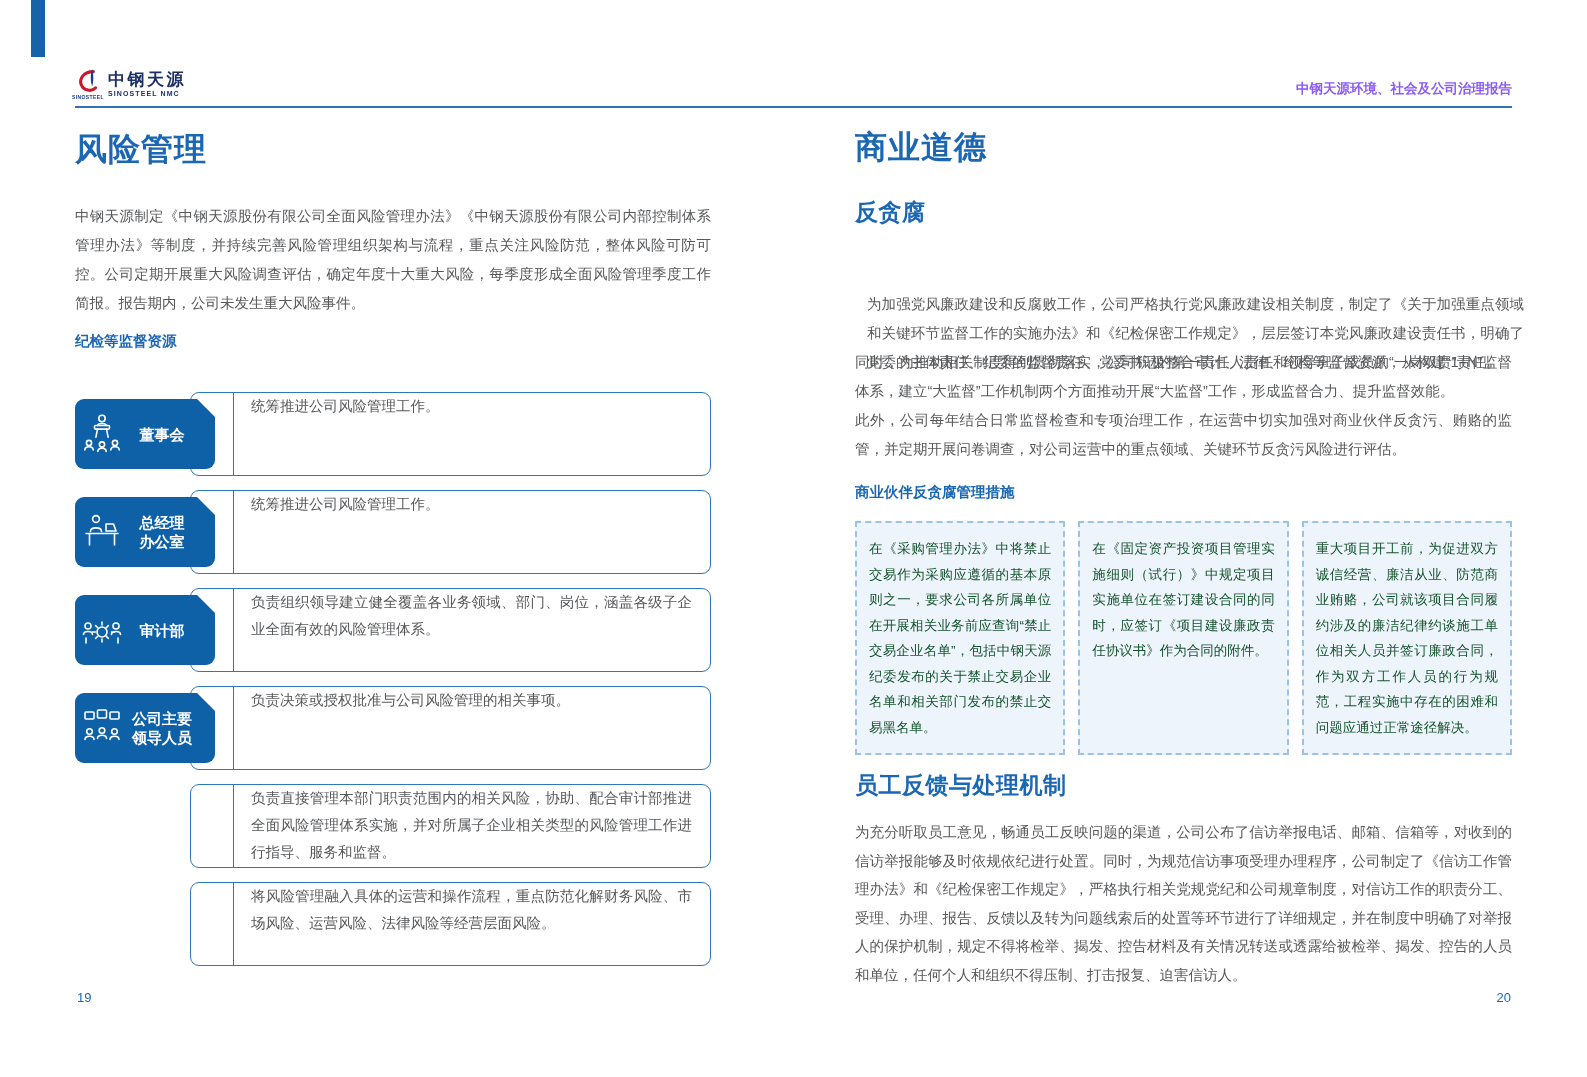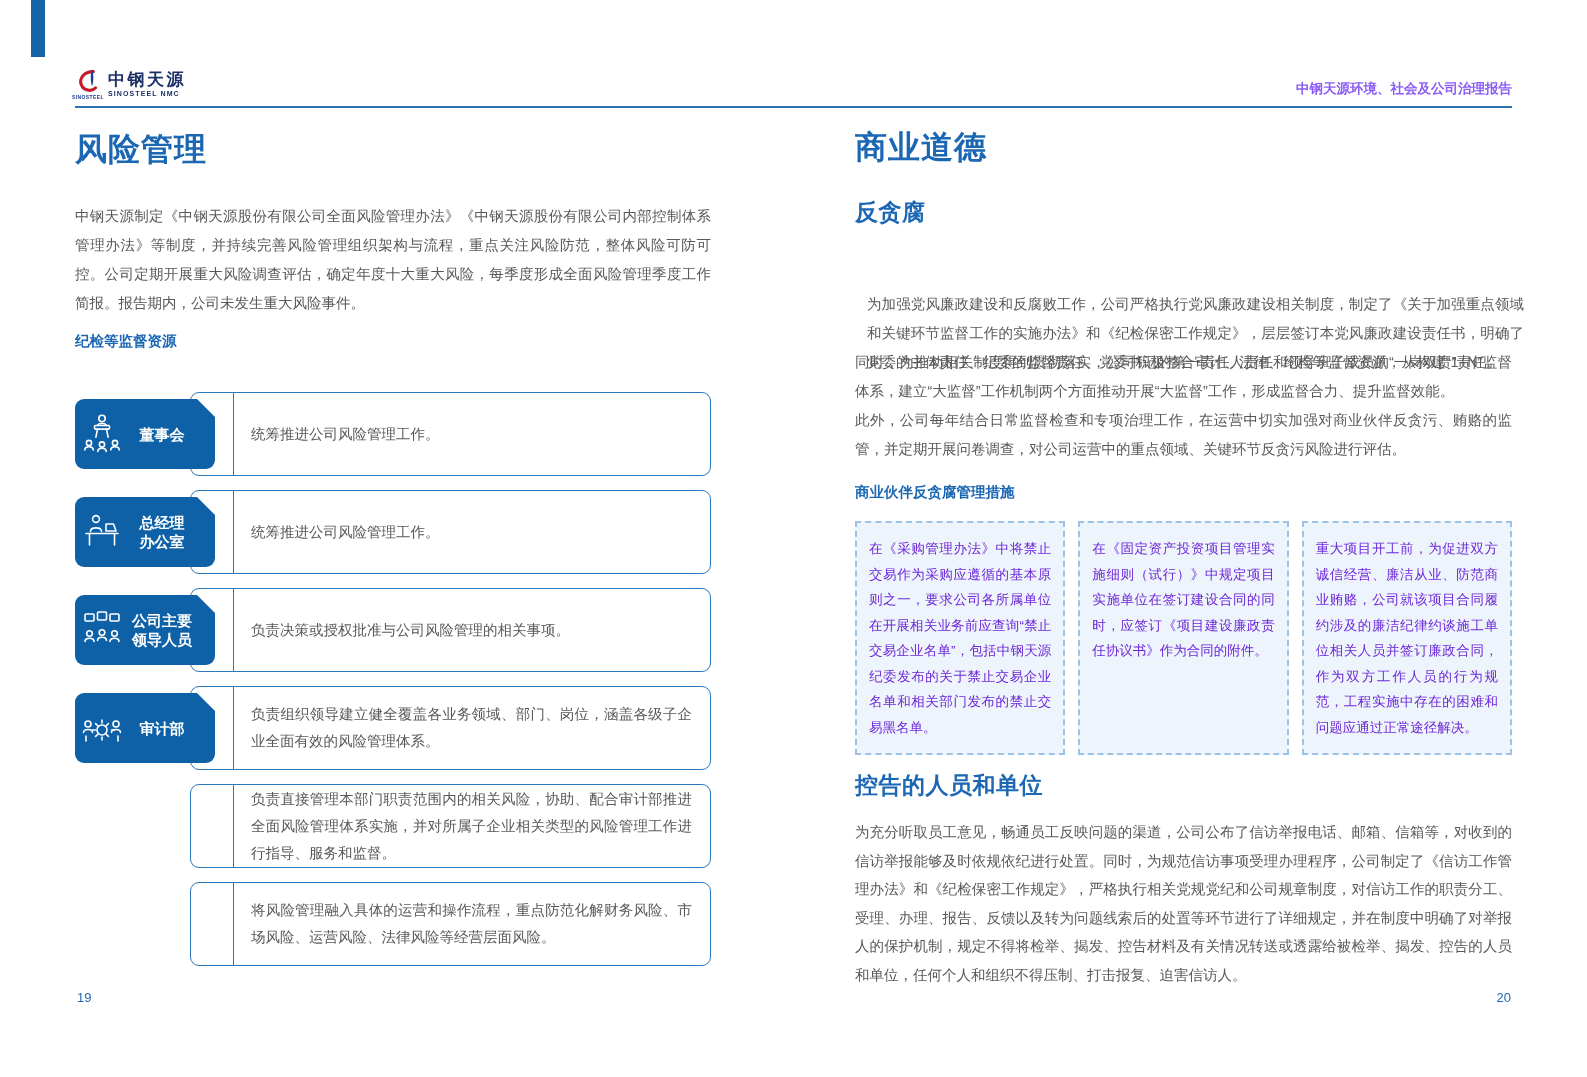--- a/index.html
+++ b/index.html
@@ -26,39 +26,39 @@
   .body-text{font-size:14.5px;line-height:29px;color:#57585a;text-align:justify;margin:0;}
   .pre{white-space:pre-line;}
 
   
   .left-page{position:absolute;left:75px;top:0;width:636px;}
   .lp-title{position:absolute;left:0;top:128px;}
   .lp-intro{position:absolute;left:0;top:202px;width:636px;}
   .lp-diagram-title{position:absolute;left:0;top:332px;}
   .org-chart{position:absolute;left:0;top:392px;width:636px;display:flex;flex-direction:column;gap:14px;}
   .org-row{position:relative;height:84px;}
-  .desc-box{position:absolute;left:115px;right:0;top:0;bottom:0;border:1px solid #2b79bb;border-radius:9px;display:flex;align-items:center;}
+  .desc-box{position:absolute;left:115px;right:0;top:0;bottom:0;border:1px solid #2b79bb;border-radius:9px;display:flex;}
   .desc-box::before{content:"";position:absolute;left:42px;top:0;bottom:0;width:1px;background:#2b79bb;}
   .desc-box p{margin:0 18px 0 60px;font-size:14.5px;line-height:27px;color:#57585a;text-align:justify;}
   .blue-box{position:absolute;left:0;top:7px;bottom:7px;width:140px;background:#0e61a7;border-radius:9px;
     clip-path:polygon(0 0, calc(100% - 18px) 0, 100% 18px, 100% 100%, 0 100%);
     display:flex;align-items:center;color:#fff;z-index:2;}
   .org-icon{width:54px;display:flex;justify-content:center;flex:0 0 54px;}
   .org-label{flex:1;text-align:center;font-size:15px;font-weight:bold;line-height:19px;white-space:pre-line;padding-right:20px;}
 
   
   .right-page{position:absolute;left:855px;top:0;width:657px;}
   .rp-title{position:absolute;left:0;top:126px;}
   .rp-h-anti{position:absolute;left:0;top:197px;}
   .rp-para1{position:absolute;left:12px;top:250px;width:657px;margin-top:40px;}
   .rp-para2{position:absolute;left:0;top:348px;width:657px;}
   .rp-measures-title{position:absolute;left:0;top:483px;}
   .measures{position:absolute;left:0;top:521px;width:657px;display:flex;gap:13px;align-items:stretch;}
   .measure-card{flex:1;border:2px dashed #9cc3e5;background:#eef4fb;padding:13px 12px;box-sizing:border-box;}
-  .measure-card p{margin:0;font-size:13.5px;line-height:25.5px;color:#6d28d9;text-align:justify;}
+  .measure-card p{margin:0;font-size:13.5px;line-height:25.5px;color:#14532d;text-align:justify;}
   .rp-h-feedback{position:absolute;left:0;top:770px;}
   .rp-para3{position:absolute;left:0;top:818px;width:657px;line-height:28.5px;}
 
   .page-num{position:absolute;top:990px;font-size:13px;color:#1b67b4;}
   .page-num-left{left:77px;}
   .page-num-right{right:76px;}
 
   svg.oi{display:block;}
 </style>
 </head>
@@ -125,20 +125,40 @@
             <path d="M6 23.5h32M9.5 23.5V35M34.5 23.5V35"></path>
           </svg>
         </span>
         <span class="org-label">总经理
 办公室</span>
       </div>
     </div>
 
     <div class="org-row">
       <div class="desc-box">
+        <p>负责组织领导建立健全覆盖各业务领域、部门、岗位，涵盖各级子企业全面有效的风险管理体系。</p>
+      </div>
+      <div class="blue-box">
+        <span class="org-icon">
+          <svg class="oi" viewBox="0 0 44 44" width="44" height="44" fill="none" stroke="#ffffff" stroke-width="1.6" stroke-linecap="round" stroke-linejoin="round">
+            <circle cx="22" cy="24" r="5"></circle>
+            <path d="M22 17v-3M22 31v3M15.5 24h-3M31.5 24h3M17.8 19.8l-2.2-2.2M26.2 28.2l2.2 2.2M17.8 28.2l-2.2 2.2M26.2 19.8l2.2-2.2"></path>
+            <circle cx="8" cy="18" r="3"></circle>
+              <path d="M3.5 26.5c0-4 9-4 9 0"></path>
+            <circle cx="36" cy="18" r="3"></circle>
+              <path d="M31.5 26.5c0-4 9-4 9 0"></path>
+            <path d="M6 30v5M38 30v5"></path>
+          </svg>
+        </span>
+        <span class="org-label">审计部</span>
+      </div>
+    </div>
+
+    <div class="org-row">
+      <div class="desc-box">
         <p>负责决策或授权批准与公司风险管理的相关事项。</p>
       </div>
       <div class="blue-box">
         <span class="org-icon">
           <svg class="oi" viewBox="0 0 44 44" width="44" height="44" fill="none" stroke="#ffffff" stroke-width="1.6" stroke-linecap="round" stroke-linejoin="round">
             <rect x="5" y="6" width="9" height="7" rx="1"></rect>
             <rect x="17.5" y="4" width="9" height="8" rx="1"></rect>
             <rect x="30" y="6" width="9" height="7" rx="1"></rect>
             <circle cx="9.5" cy="25.5" r="2.8"></circle>
               <path d="M5 33.5c0-4.4 9-4.4 9 0"></path>
@@ -148,40 +168,20 @@
               <path d="M30 33.5c0-4.4 9-4.4 9 0"></path>
           </svg>
         </span>
         <span class="org-label">公司主要
 领导人员</span>
       </div>
     </div>
 
     <div class="org-row">
       <div class="desc-box">
-        <p>负责组织领导建立健全覆盖各业务领域、部门、岗位，涵盖各级子企业全面有效的风险管理体系。</p>
-      </div>
-      <div class="blue-box">
-        <span class="org-icon">
-          <svg class="oi" viewBox="0 0 44 44" width="44" height="44" fill="none" stroke="#ffffff" stroke-width="1.6" stroke-linecap="round" stroke-linejoin="round">
-            <circle cx="22" cy="24" r="5"></circle>
-            <path d="M22 17v-3M22 31v3M15.5 24h-3M31.5 24h3M17.8 19.8l-2.2-2.2M26.2 28.2l2.2 2.2M17.8 28.2l-2.2 2.2M26.2 19.8l2.2-2.2"></path>
-            <circle cx="8" cy="18" r="3"></circle>
-              <path d="M3.5 26.5c0-4 9-4 9 0"></path>
-            <circle cx="36" cy="18" r="3"></circle>
-              <path d="M31.5 26.5c0-4 9-4 9 0"></path>
-            <path d="M6 30v5M38 30v5"></path>
-          </svg>
-        </span>
-        <span class="org-label">审计部</span>
-      </div>
-    </div>
-
-    <div class="org-row">
-      <div class="desc-box">
         <p>负责直接管理本部门职责范围内的相关风险，协助、配合审计部推进全面风险管理体系实施，并对所属子企业相关类型的风险管理工作进行指导、服务和监督。</p>
       </div>
     </div>
 
     <div class="org-row">
       <div class="desc-box">
         <p>将风险管理融入具体的运营和操作流程，重点防范化解财务风险、市场风险、运营风险、法律风险等经营层面风险。</p>
       </div>
     </div>
 
@@ -201,18 +201,18 @@
       <p>在《采购管理办法》中将禁止交易作为采购应遵循的基本原则之一，要求公司各所属单位在开展相关业务前应查询“禁止交易企业名单”，包括中钢天源纪委发布的关于禁止交易企业名单和相关部门发布的禁止交易黑名单。</p>
     </div>
     <div class="measure-card">
       <p>在《固定资产投资项目管理实施细则（试行）》中规定项目实施单位在签订建设合同的同时，应签订《项目建设廉政责任协议书》作为合同的附件。</p>
     </div>
     <div class="measure-card">
       <p>重大项目开工前，为促进双方诚信经营、廉洁从业、防范商业贿赂，公司就该项目合同履约涉及的廉洁纪律约谈施工单位相关人员并签订廉政合同，作为双方工作人员的行为规范，工程实施中存在的困难和问题应通过正常途径解决。</p>
     </div>
   </div>
 
-  <div class="h2 rp-h-feedback">控告的人员和单位</div>
+  <div class="h2 rp-h-feedback">员工反馈与处理机制</div>
   <p class="body-text rp-para3">为充分听取员工意见，畅通员工反映问题的渠道，公司公布了信访举报电话、邮箱、信箱等，对收到的信访举报能够及时依规依纪进行处置。同时，为规范信访事项受理办理程序，公司制定了《信访工作管理办法》和《纪检保密工作规定》，严格执行相关党规党纪和公司规章制度，对信访工作的职责分工、受理、办理、报告、反馈以及转为问题线索后的处置等环节进行了详细规定，并在制度中明确了对举报人的保护机制，规定不得将检举、揭发、控告材料及有关情况转送或透露给被检举、揭发、控告的人员和单位，任何个人和组织不得压制、打击报复、迫害信访人。</p>
 </div>
 
 <div class="page-num page-num-left">19</div>
 <div class="page-num page-num-right">20</div>
 
 </body></html>

